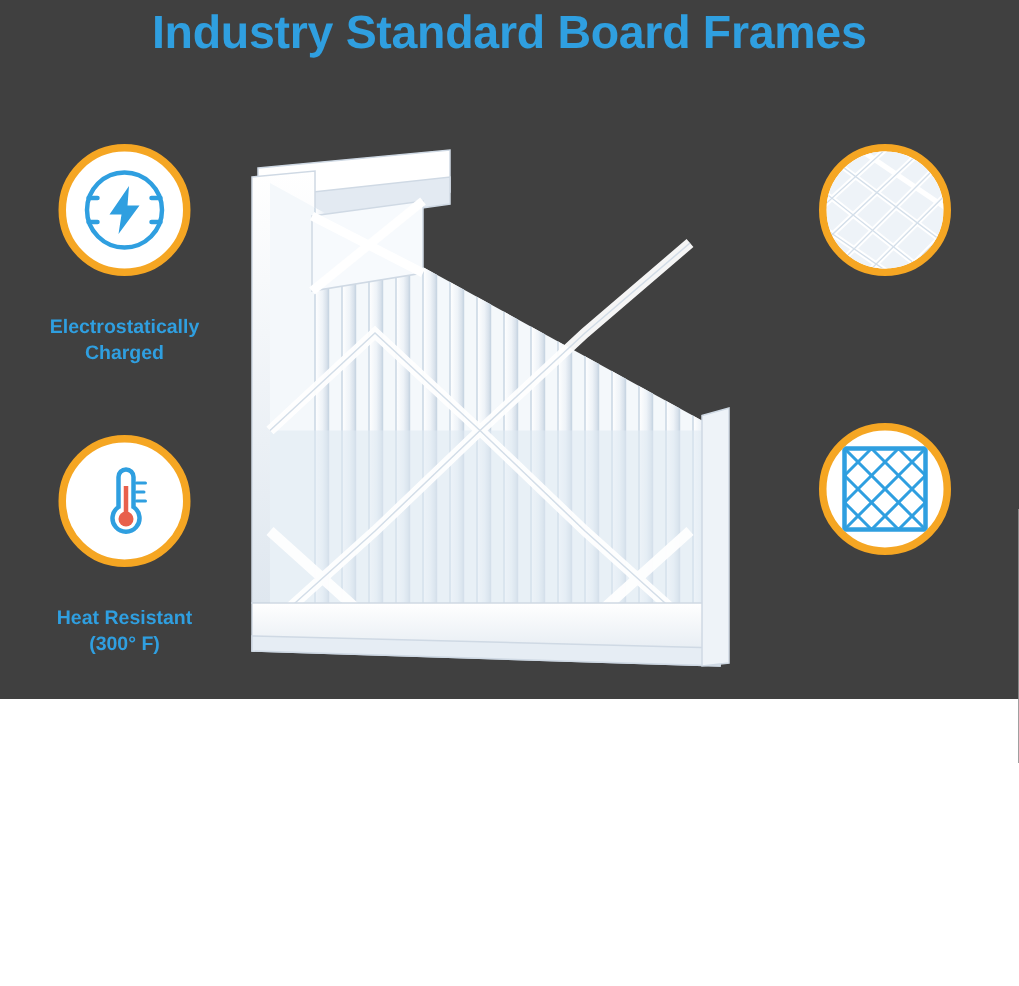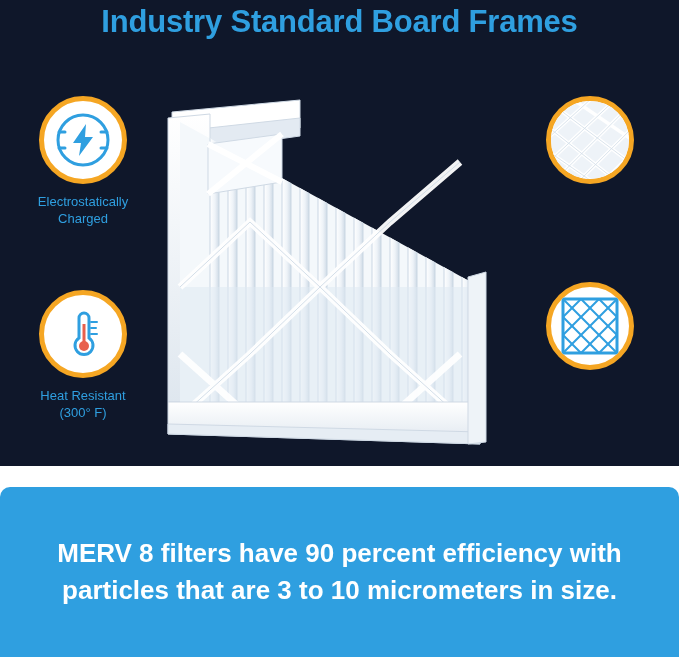--- a/index.html
+++ b/index.html
@@ -10,21 +10,21 @@
     width: 679px;
     height: 657px;
     background: #ffffff;
     font-family: "Liberation Sans", sans-serif;
     overflow: hidden;
   }
   .page {
     position: relative;
     width: 679px;
     height: 466px;
-    background: #0f172a;
+    background: #404040;
   }
   
   .title {
     position: absolute;
     top: 2px;
     left: 0;
     width: 679px;
     text-align: center;
     font-size: 31px;
     font-weight: bold;
@@ -50,23 +50,23 @@
     overflow: hidden;
   }
   .badge .inner {
     position: absolute;
     inset: 0;
     display: flex;
     align-items: center;
     justify-content: center;
   }
   .feature .caption {
-    margin-top: 9px;
+    margin-top: 25px;
     font-size: 13px;
-    font-weight: normal;
+    font-weight: bold;
     color: #2f9fe0;
     line-height: 17px;
   }
   #feat-electro { left: 8px; top: 96px; }
   #feat-heat    { left: 8px; top: 290px; }
   #feat-wire    { left: 508px; top: 96px; width: 164px; }
   #feat-indus   { left: 508px; top: 282px; width: 164px; }
 
   
   .filter-art {
@@ -233,17 +233,14 @@
           <rect x="4" y="4" width="54" height="54" fill="#ffffff" stroke="#2f9fe0" stroke-width="3"></rect>
           <g stroke="#2f9fe0" stroke-width="2" fill="none">
             <path d="M4,22 L22,4 M4,40 L40,4 M4,58 L58,4 M22,58 L58,22 M40,58 L58,40"></path>
             <path d="M4,22 L40,58 M4,4 L58,58 M22,4 L58,40 M40,4 L58,22 M4,40 L22,58"></path>
           </g>
         </svg>
       </div>
     </div>
   </div>
 
-  <div class="banner">
-    <div class="banner-text">MERV 8 filters have 90 percent efficiency with particles that are 3 to 10 micrometers in size.</div>
-  </div>
 
 </div>
 
 </body></html>

